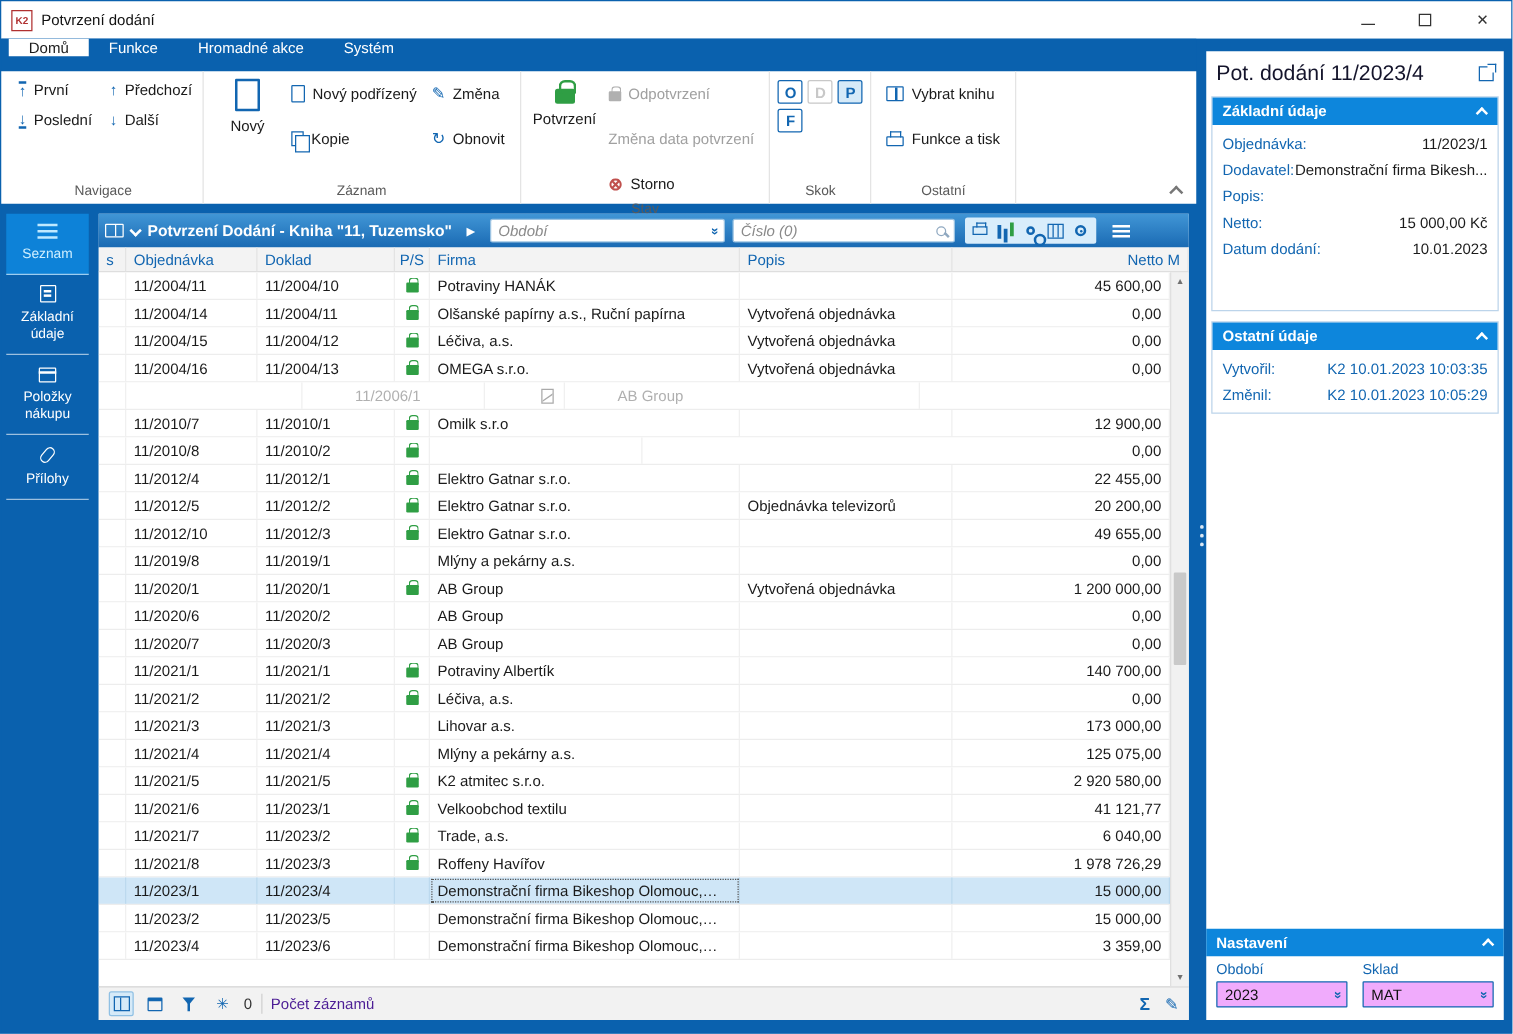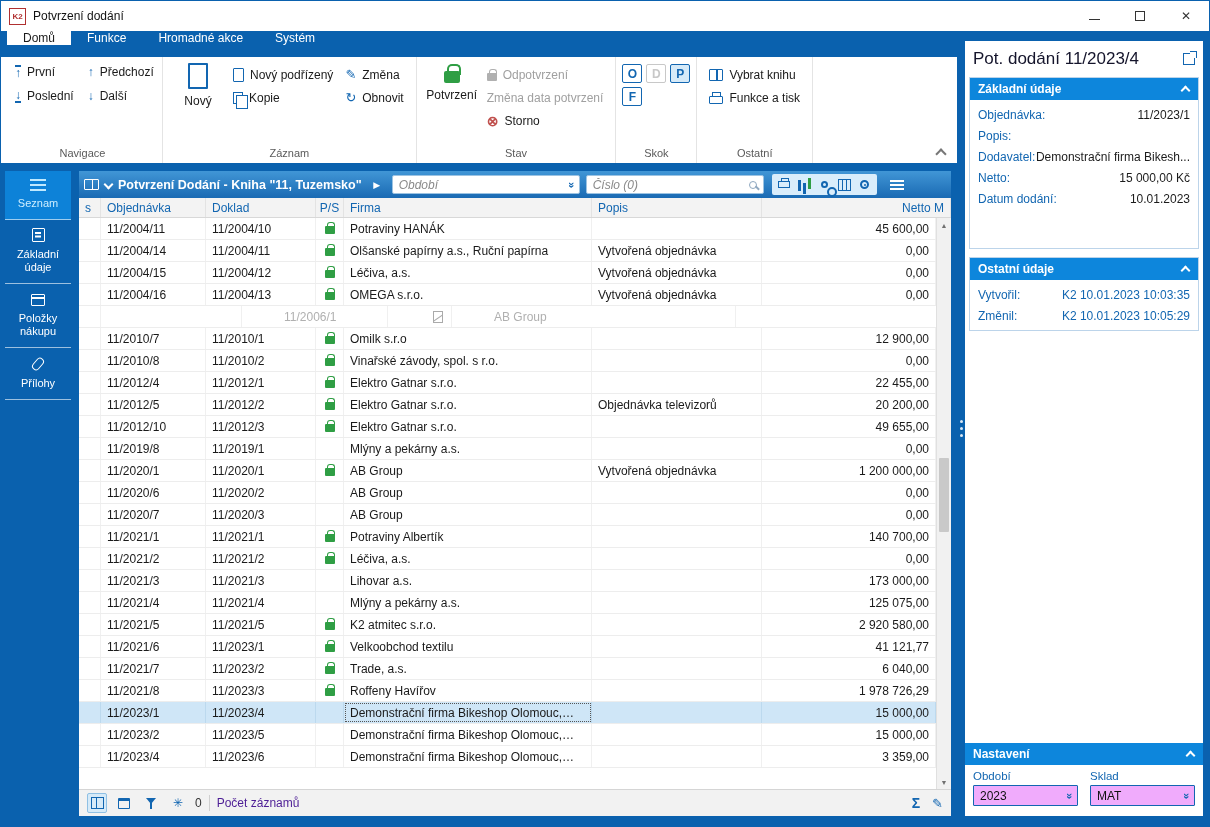--- a/index.html
+++ b/index.html
@@ -31,21 +31,21 @@
   .tab { padding:0 16px; display:flex; align-items:center; color:#fff; font-size:12px; cursor:default; }
   .tab.active { background:#fff; color:#1a1a1a; }
 
   
   .ribbon { height:106px; background:#fff; display:flex; position:relative; flex:0 0 auto; padding-left:2px; }
   .rgroup { display:flex; flex-direction:column; border-right:1px solid #e4e4e4; padding:3px 6px 0 6px; }
   .rg-body { flex:1; display:flex; align-items:flex-start; }
   .rg-label { text-align:center; font-size:11px; color:#5a5a5a; padding:3px 0 4px 0; }
   .rbtn { height:23px; display:flex; align-items:center; gap:6px; padding:0 6px; white-space:nowrap; cursor:default; border-radius:2px; }
   .rbtn.disabled { color:#a0a0a0; }
-  .btncol { display:flex; flex-direction:column; justify-content:flex-start; }
+  .btncol { display:flex; flex-direction:column; justify-content:flex-start;gap:13px; }
   .bigbtn { width:58px; display:flex; flex-direction:column; align-items:center; padding-top:3px; gap:5px; cursor:default; border-radius:2px; }
   .nav-grid { display:grid; grid-template-columns:auto auto; grid-auto-rows:24px; column-gap:2px; align-items:center; }
   .arr { color:#1266b1; font-weight:bold; font-size:12px; line-height:12px; }
   .arr.bar-top { border-top:2px solid #1266b1; }
   .arr.bar-bottom { border-bottom:2px solid #1266b1; }
 
   .i-doc { width:11px; height:14px; border:1.5px solid #1266b1; background:#fff; border-radius:1px; display:inline-block; flex:0 0 auto; }
   .i-doc.big { width:20px; height:26px; border-width:2px; }
   .i-copy { position:relative; width:10px; height:12px; border:1.5px solid #1266b1; background:#fff; display:inline-block; flex:0 0 auto; }
   .i-copy::after { content:""; position:absolute; left:2px; top:2px; width:10px; height:12px; border:1.5px solid #1266b1; background:#fff; }
@@ -474,21 +474,20 @@
                   <div class="c c5"></div>
                   <div class="c c6">12 900,00</div>
                 </div>
                 <div class="grow">
                   <div class="c cs"></div>
                   <div class="c c1">11/2010/8</div>
                   <div class="c c2">11/2010/2</div>
                   <div class="c c3">
                     <span class="i-lock"></span>
                   </div>
-                  <div class="c c4">Vinařské závody, spol. s r.o.</div>
                   <div class="c c5"></div>
                   <div class="c c6">0,00</div>
                 </div>
                 <div class="grow">
                   <div class="c cs"></div>
                   <div class="c c1">11/2012/4</div>
                   <div class="c c2">11/2012/1</div>
                   <div class="c c3">
                     <span class="i-lock"></span>
                   </div>
@@ -717,26 +716,26 @@
         <div class="sec-h">
           <span>Základní údaje</span>
           <span class="chev-up"></span>
         </div>
         <div class="fields fields-tall" id="fields-zakladni">
             <div class="frow">
               <span class="flabel">Objednávka:</span>
               <span class="fvalue">11/2023/1</span>
             </div>
             <div class="frow">
+              <span class="flabel">Dodavatel:</span>
+              <span class="fvalue">Demonstrační firma Bikesh...</span>
+            </div>
+            <div class="frow">
               <span class="flabel">Popis:</span>
               <span class="fvalue"></span>
-            </div>
-            <div class="frow">
-              <span class="flabel">Dodavatel:</span>
-              <span class="fvalue">Demonstrační firma Bikesh...</span>
             </div>
             <div class="frow">
               <span class="flabel">Netto:</span>
               <span class="fvalue">15 000,00 Kč</span>
             </div>
             <div class="frow">
               <span class="flabel">Datum dodání:</span>
               <span class="fvalue">10.01.2023</span>
             </div>
           </div>

